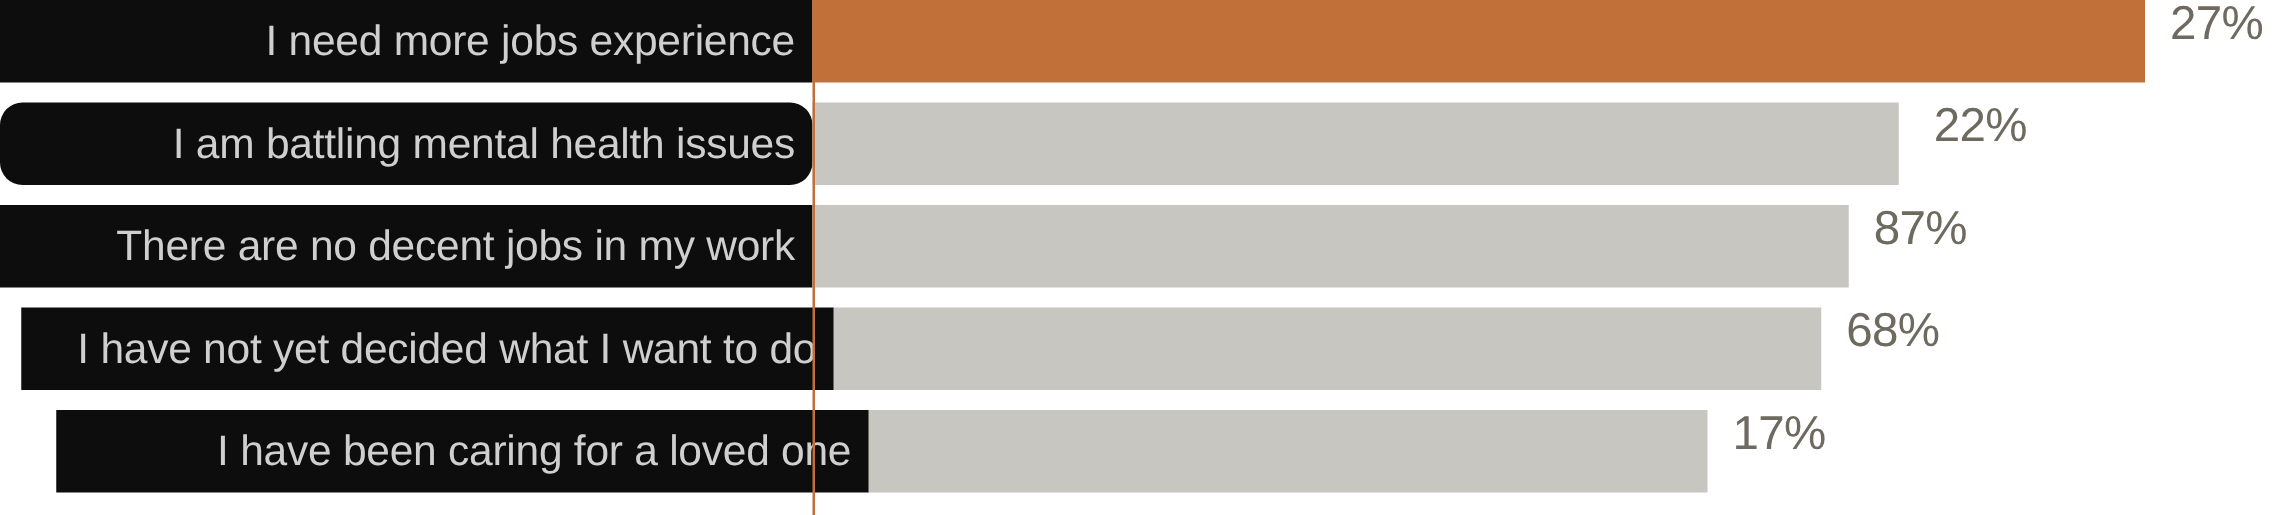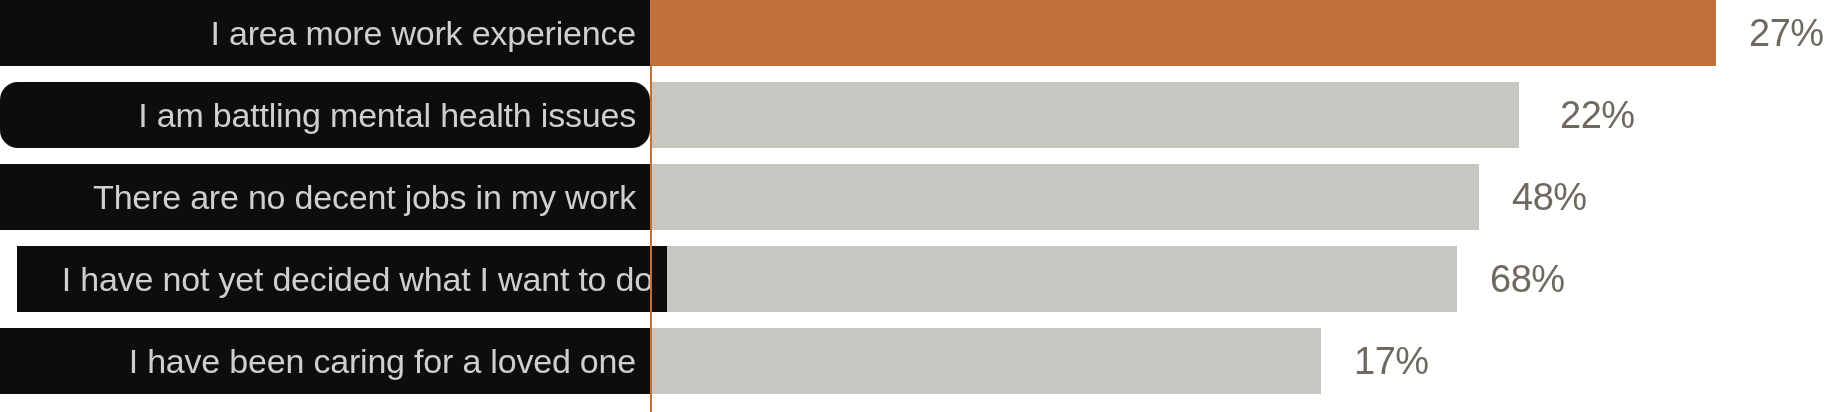--- a/index.html
+++ b/index.html
@@ -50,22 +50,20 @@
     font-size: 34px;
     font-weight: 400;
     letter-spacing: -0.2px;
     white-space: nowrap;
     overflow: hidden;
   }
   .bar-area {
     position: relative;
     flex: 1 1 auto;
     display: flex;
-    align-items: center;
-    gap: 13px;
   }
   .bar {
     height: 100%;
     flex: 0 0 auto;
   }
   .bar.accent { background: #c1703a; }
   .bar.base   { background: #c7c6c1; }
   .val-label {
     flex: 0 0 auto;
     color: #6f6a60;
@@ -88,57 +86,57 @@
   }
 </style>
 </head>
 <body>
 
 <div id="chart-root" style="background: rgb(255, 255, 255);">
 
   <div class="rows">
 
     <div class="row">
-      <div class="cat-label" style="background: rgb(13, 13, 13); color: rgb(207, 207, 207);">I area more work experience</div>
+      <div class="cat-label" style="background: rgb(13, 13, 13); color: rgb(207, 207, 207);">I need more jobs experience</div>
       <div class="bar-area">
         <div class="bar accent" style="width: 1066px; background: rgb(193, 112, 58);"></div>
         <div class="val-label" style="color: rgb(111, 106, 96);">27%</div>
       </div>
     </div>
     <div class="row-gap"></div>
 
     <div class="row">
       <div class="cat-label" style="background: rgb(13, 13, 13); color: rgb(207, 207, 207); border-radius: 18px;">I am battling mental health issues</div>
       <div class="bar-area">
         <div class="bar base" style="width: 869px; background: rgb(199, 198, 193);"></div>
         <div class="val-label" style="color: rgb(111, 106, 96); padding-left: 28px;">22%</div>
       </div>
     </div>
     <div class="row-gap"></div>
 
     <div class="row">
       <div class="cat-label" style="background: rgb(13, 13, 13); color: rgb(207, 207, 207);">There are no decent jobs in my work</div>
       <div class="bar-area">
         <div class="bar base" style="width: 829px; background: rgb(199, 198, 193);"></div>
-        <div class="val-label" style="color: rgb(111, 106, 96);">48%</div>
+        <div class="val-label" style="color: rgb(111, 106, 96);">87%</div>
       </div>
     </div>
     <div class="row-gap"></div>
 
     <div class="row">
       <div class="cat-label" style="background: rgb(13, 13, 13); color: rgb(207, 207, 207); margin-left: 17px;">I have not yet decided what I want to do</div>
       <div class="bar-area">
         <div class="bar base" style="width: 790px; background: rgb(199, 198, 193);"></div>
         <div class="val-label" style="color: rgb(111, 106, 96);">68%</div>
       </div>
     </div>
     <div class="row-gap"></div>
 
     <div class="row">
-      <div class="cat-label" style="background: rgb(13, 13, 13); color: rgb(207, 207, 207);">I have been caring for a loved one</div>
+      <div class="cat-label" style="background: rgb(13, 13, 13); color: rgb(207, 207, 207); margin-left: 45px;">I have been caring for a loved one</div>
       <div class="bar-area">
         <div class="bar base" style="width: 671px; background: rgb(199, 198, 193);"></div>
         <div class="val-label" style="color: rgb(111, 106, 96);">17%</div>
       </div>
     </div>
 
   </div>
 
   <div class="axis-line" style="background: rgb(193, 112, 58);"></div>
 

